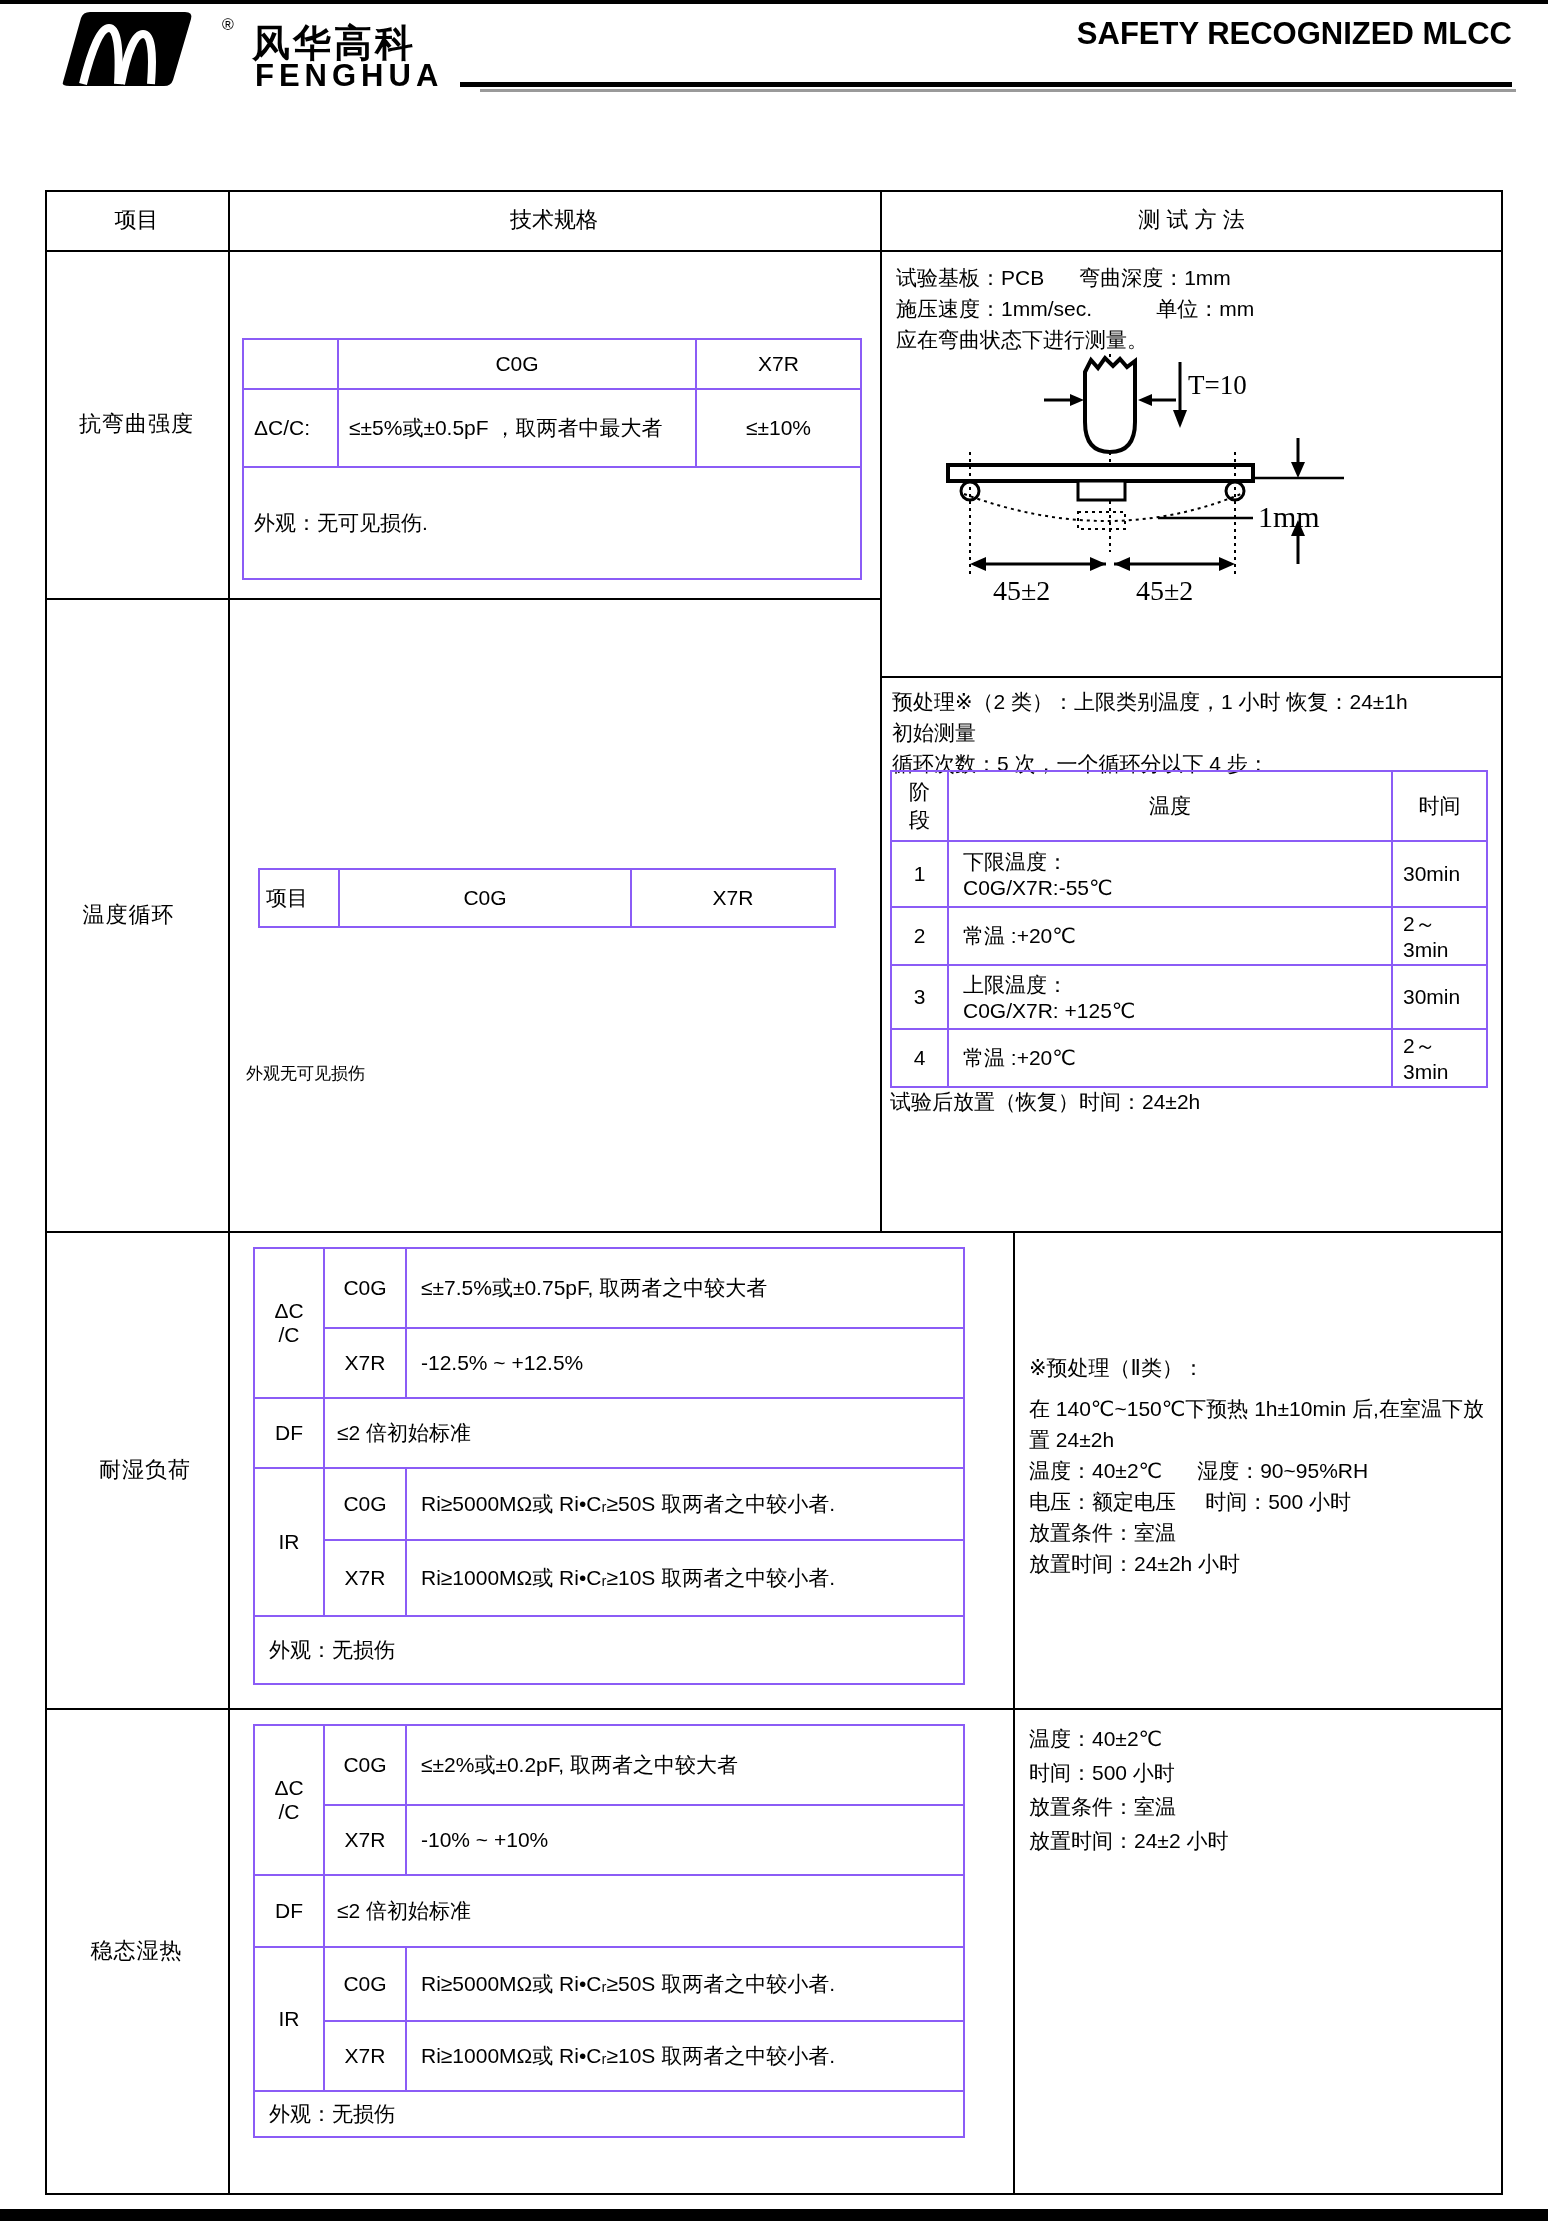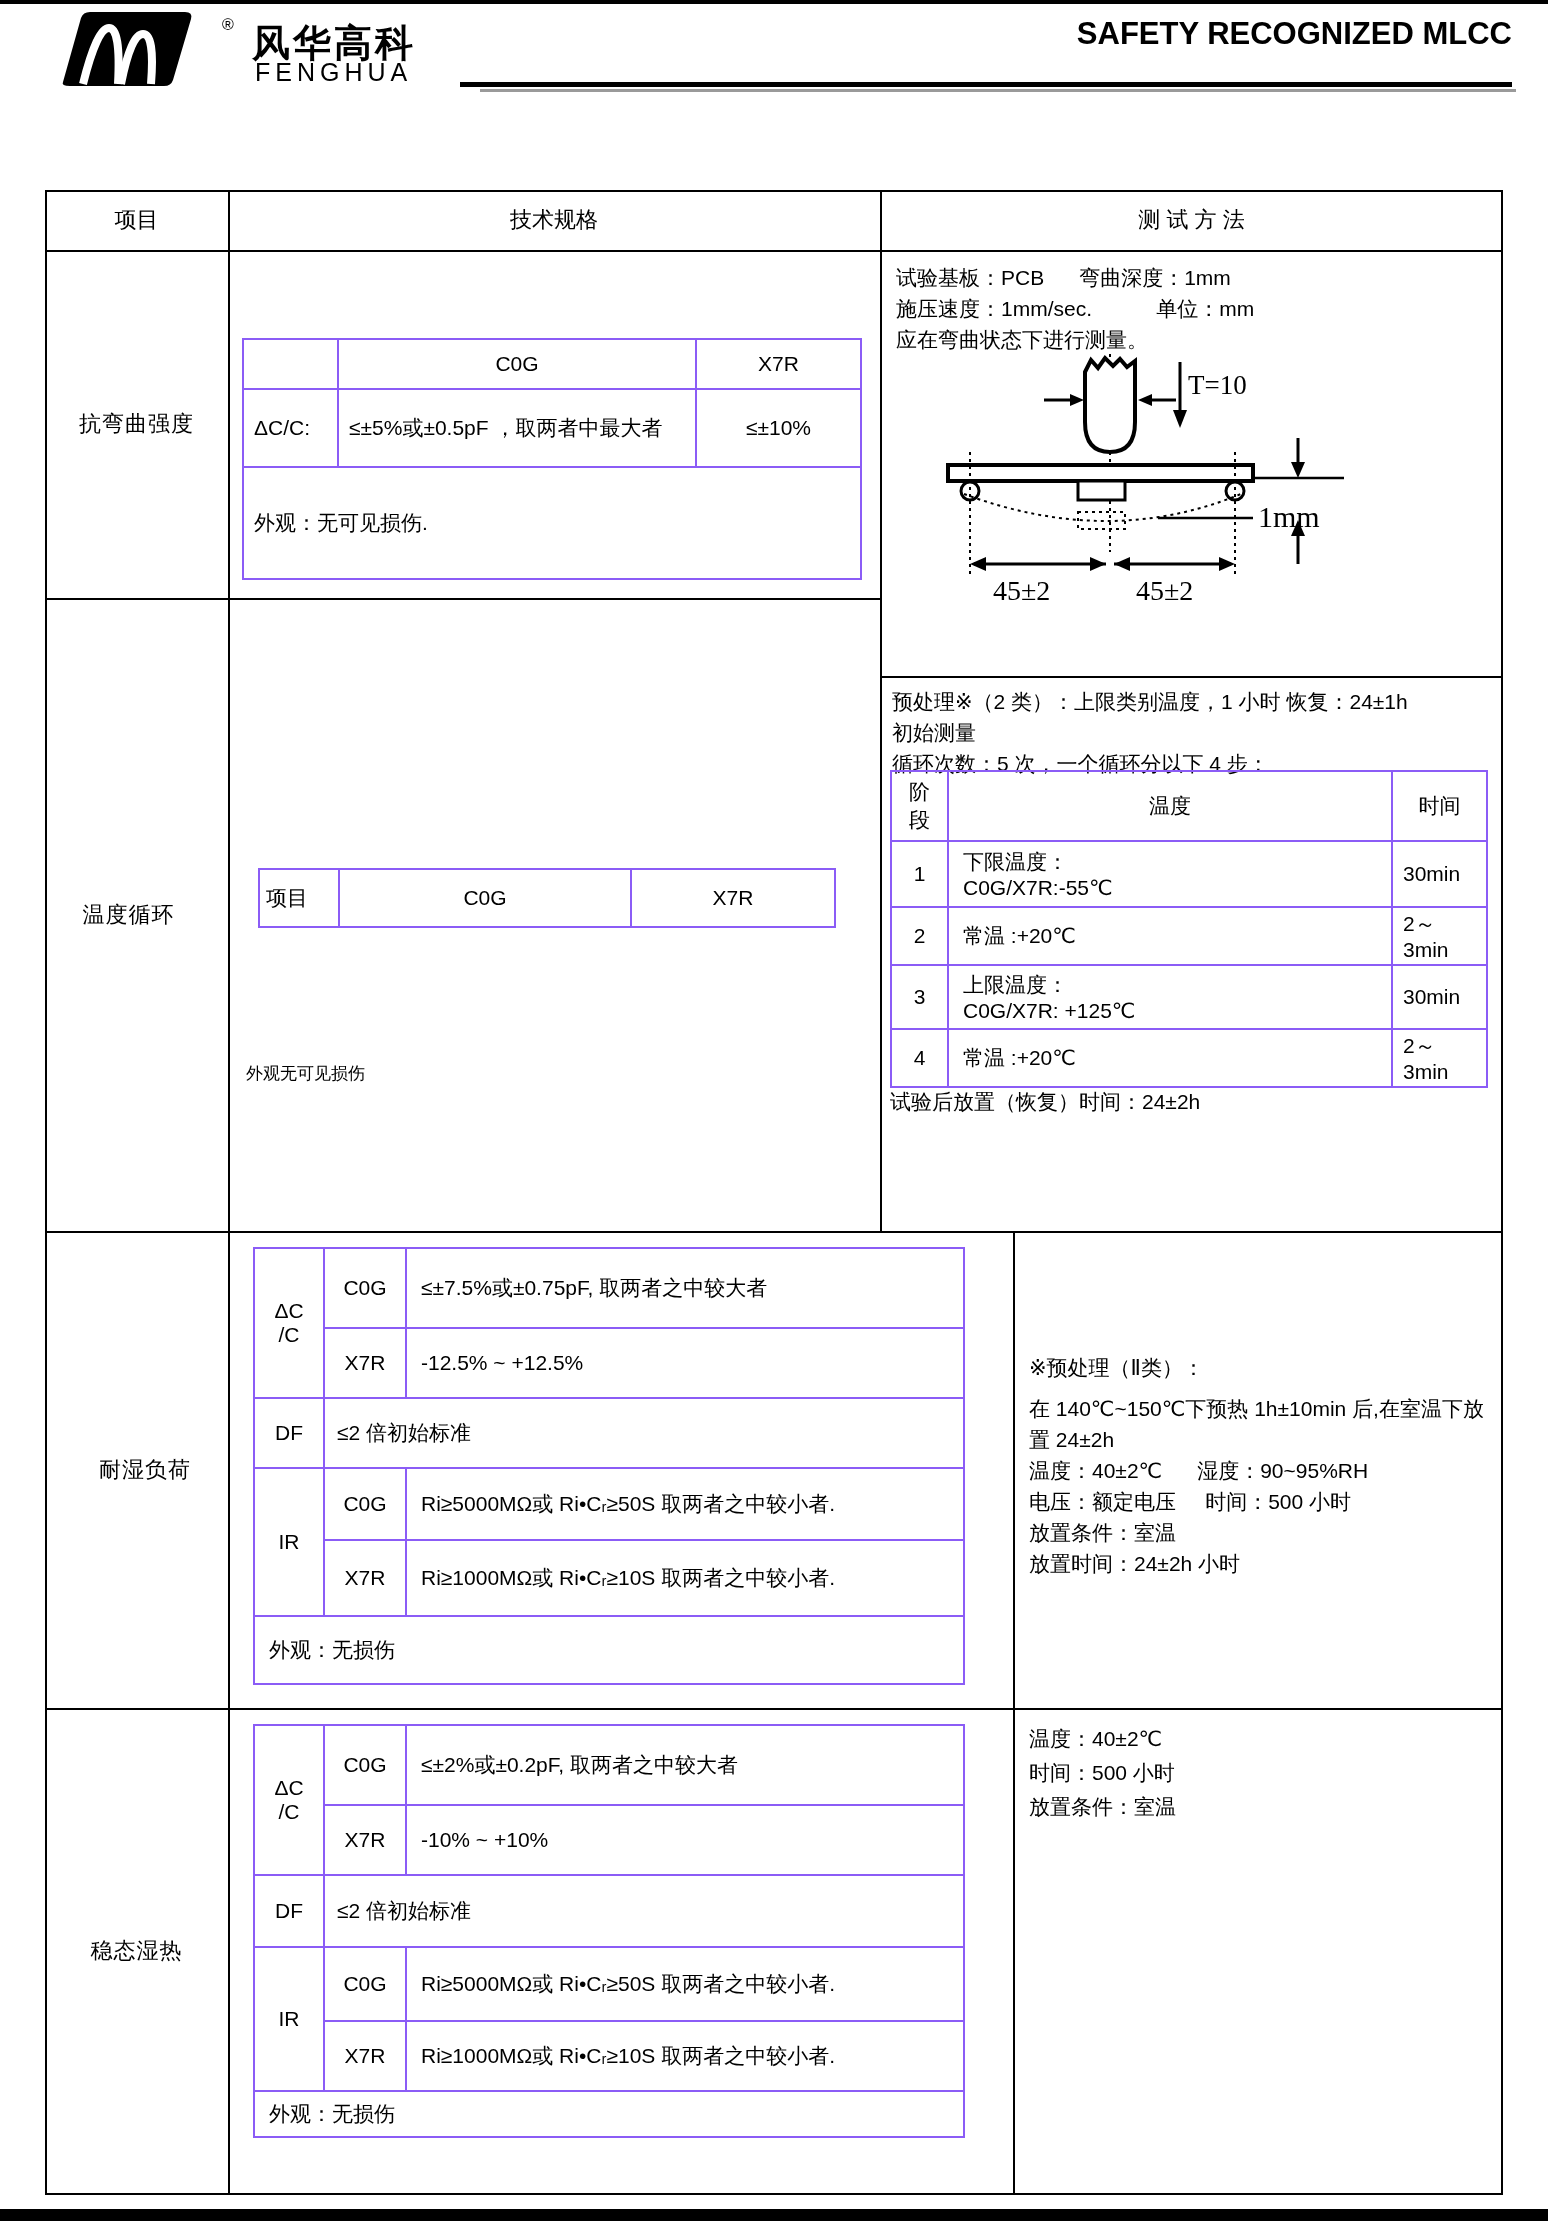--- a/index.html
+++ b/index.html
@@ -16,21 +16,21 @@
   .colhead{font-size:22px}
   .txt{font-size:21px;line-height:1.48;white-space:pre-wrap}
   .serif{font-family:"Liberation Serif","DejaVu Serif",serif}
 
   table.spec{border-collapse:collapse;table-layout:fixed}
   table.spec td{border:2px solid #8b5cf6;font-size:21px;padding:2px 10px;vertical-align:middle}
   td.cc{text-align:center;padding:2px 4px}
   td.top{vertical-align:top;padding-top:6px}
   td.pre{white-space:pre-line}
   .brand-cn{font-size:38px;font-weight:bold;letter-spacing:3px}
-  .brand-en{font-size:25px;font-weight:normal;letter-spacing:5px}
+  .brand-en{font-size:31px;font-weight:bold;letter-spacing:5px}
   .doc-title{font-size:31px;font-weight:bold;text-align:right}
   .appearance-note{font-size:17px}
 </style>
 </head>
 <body>
 
 <div class="bar" style="left:0;top:0;width:1548px;height:4px"></div>
 <div class="bar" style="left:0;top:2209px;width:1548px;height:12px"></div>
 
 <svg class="abs" style="left:25px;top:10px" width="195" height="78" viewBox="0 0 195 78">
@@ -282,13 +282,14 @@
   <tr style="height:46px">
     <td colspan="3" style="padding-left:14px">外观：无损伤</td>
   </tr>
 </tbody>
   </table>
 
 <div class="abs" style="left:1029px;top:1722px;width:460px">
   <div class="txt" style="line-height:1.62">温度：40±2℃</div>
   <div class="txt" style="line-height:1.62">时间：500 小时</div>
   <div class="txt" style="line-height:1.62">放置条件：室温</div>
+  <div class="txt" style="line-height:1.62">放置时间：24±2 小时</div>
 </div>
 
 </body></html>

